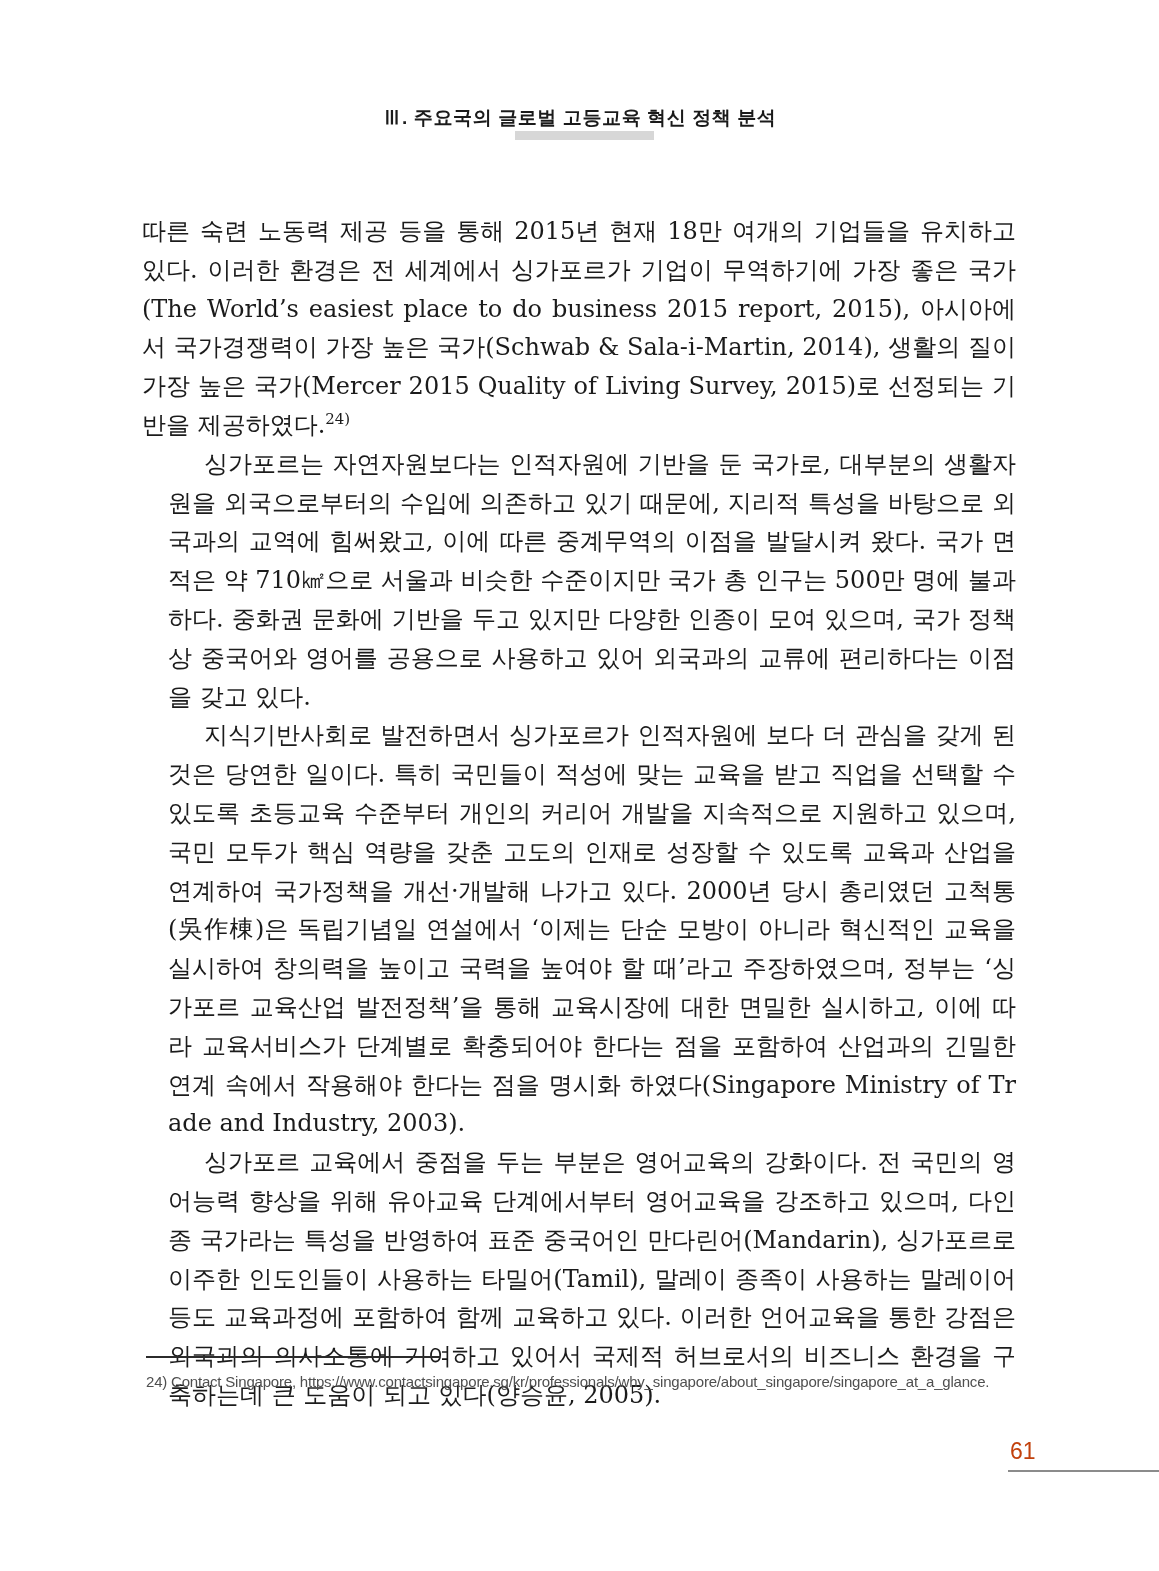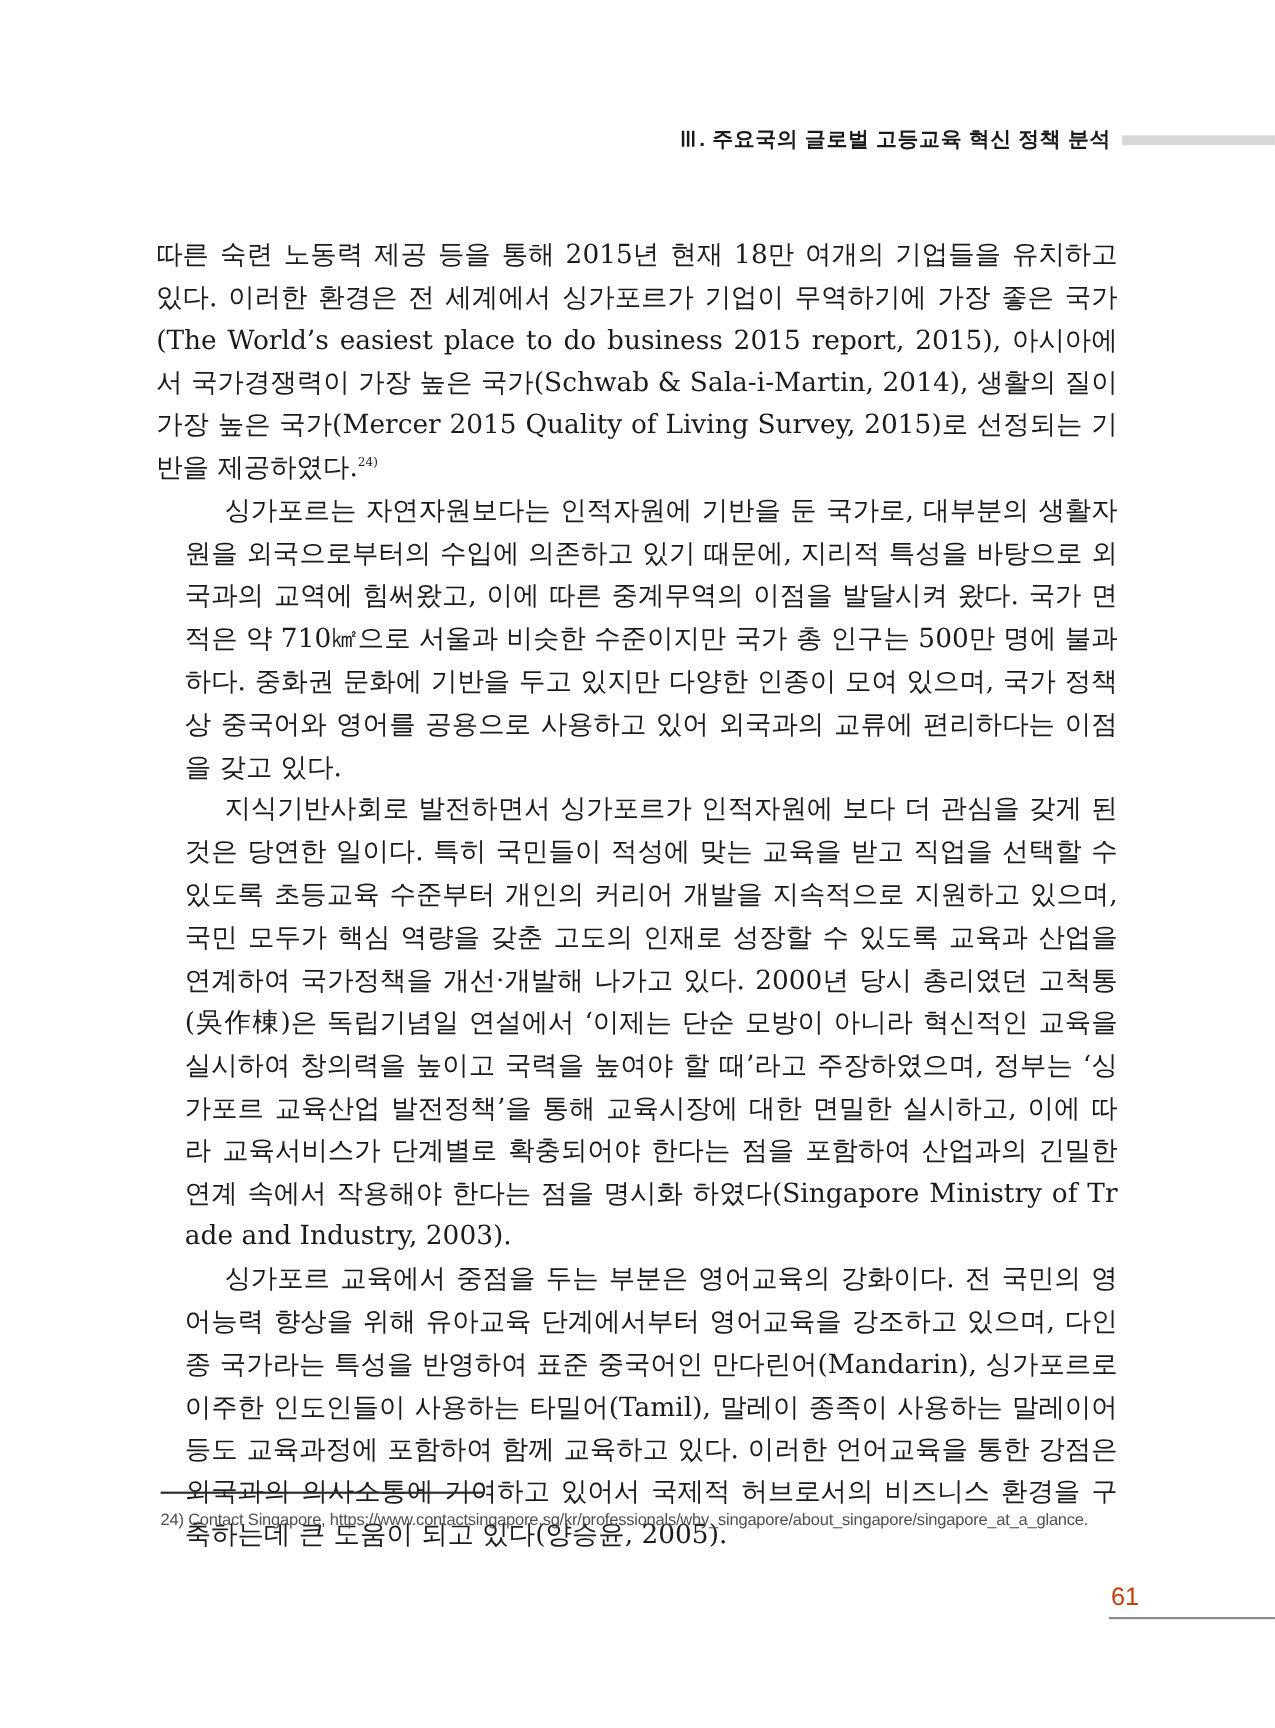--- a/index.html
+++ b/index.html
@@ -15,20 +15,21 @@
   
   .header {
     position: absolute;
     top: 114px;
     left: 0;
     right: 0;
     height: 26px;
     display: flex;
     align-items: center;
     justify-content: flex-end;
+    flex-direction: column;
   }
   .header-title {
     font-family: "Liberation Sans", sans-serif;
     font-weight: bold;
     font-size: 19px;
     color: #1a1a1a;
     letter-spacing: 0.6px;
     white-space: nowrap;
   }
   .header-bar {
@@ -47,21 +48,21 @@
     width: 874px;
     color: #1b1b1b;
     font-size: 24px;
     line-height: 38.8px;
     text-align: justify;
     word-break: break-all;
   }
   .content p { margin: 0; }
   .content p.indent { text-indent: 36px; margin-left: 26px; }
   sup.fn-ref {
-    font-size: 11px;
+    font-size: 15px;
     line-height: 0;
     vertical-align: super;
     margin-top: 44px;
   }
   .section-heading {
     font-family: "Liberation Sans", sans-serif;
     font-weight: bold;
     font-size: 26px;
     line-height: 32px;
     color: #111111;

